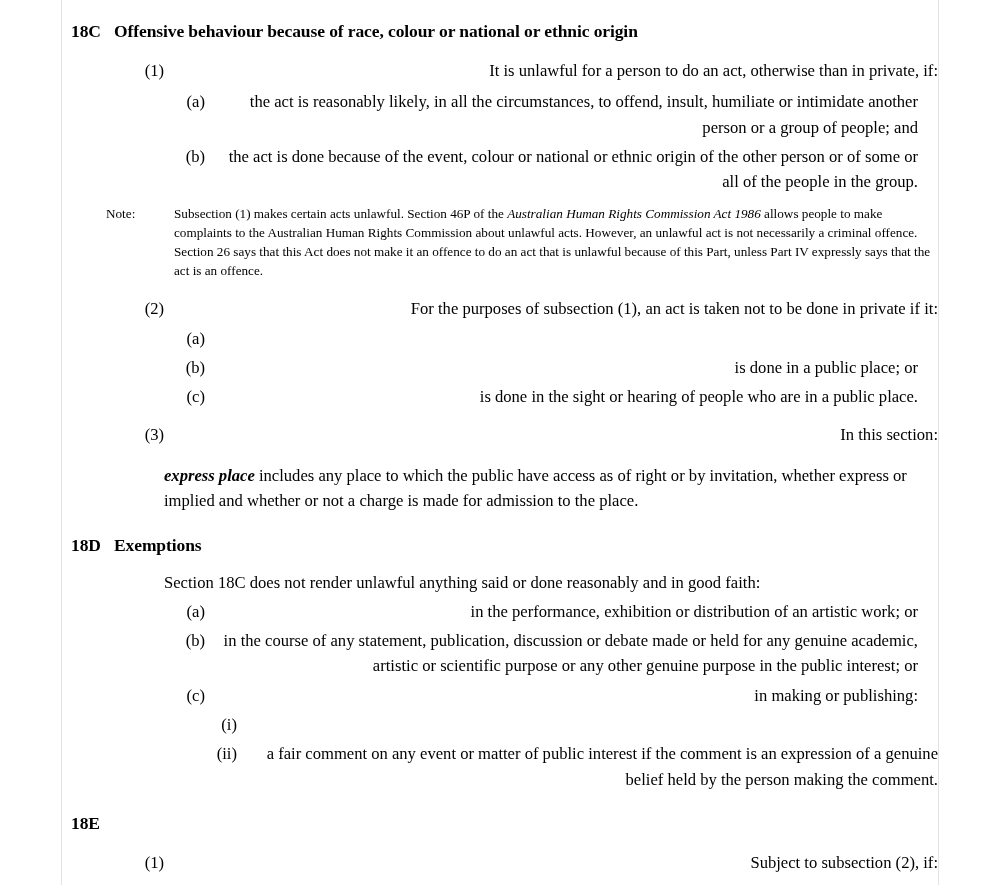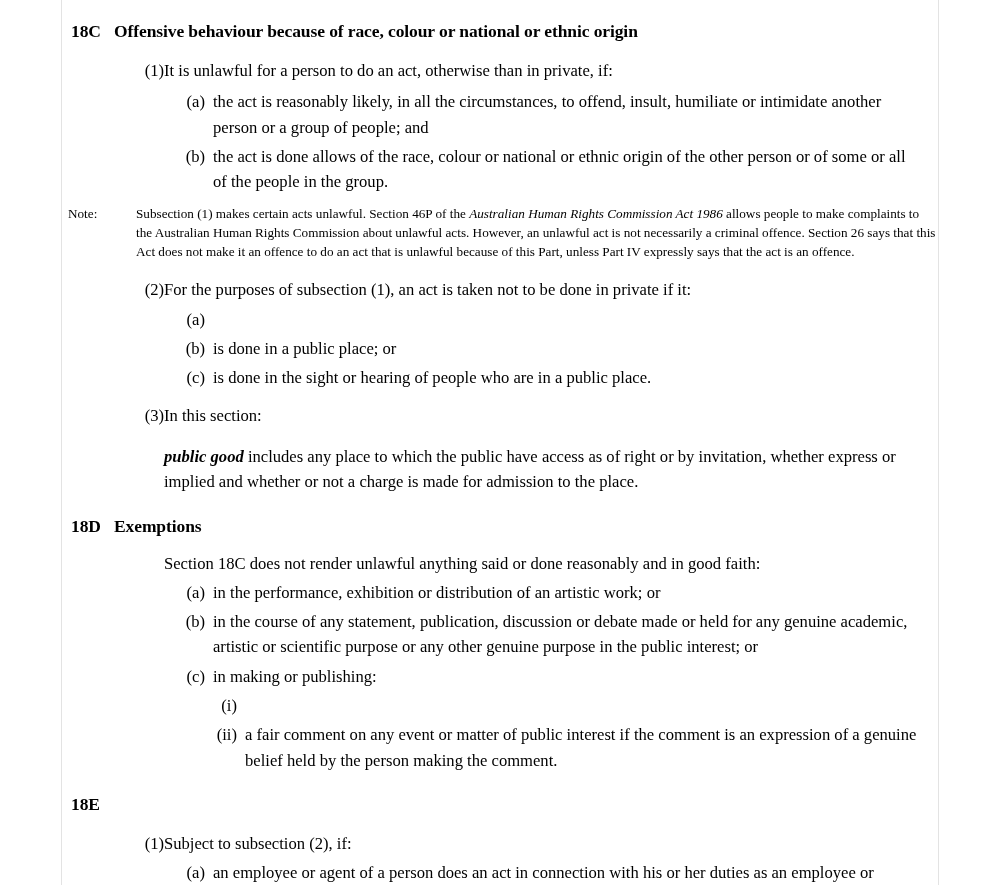--- a/index.html
+++ b/index.html
@@ -77,21 +77,21 @@
   .lvl1 .marker + .body { padding-left: 0; }
   .lvl1 > .body { text-indent: 0; }
   .lvl1 { }
   .lvl1 > .marker { padding-right: 0; }
   .lvl1 > .body { margin-left: 0; }
   .lvl1 > .body::before { content: ""; }
   .lvl1 > .marker { }
   .lvl1 > .body { padding-left: 0px; }
 
   
-  .row .body { padding-left: 8px; }
+  .row .body { padding-left: 8px; text-align: right; }
 
   
   .lvl2 > .marker { width: 28px; margin-left: 177px; }
   .lvl2 > .body   { margin-right: 82px; }
 
   
   .lvl3 > .marker { width: 34px; margin-left: 203px; }
   .lvl3 > .body   { margin-right: 62px; }
 
   
@@ -102,21 +102,21 @@
     margin-right: 62px;
   }
   .para.defn { }
 
   
   .note {
     display: flex;
     align-items: flex-start;
     font-size: 13.2px;
     line-height: 19px;
-    margin-left: 68px;
+    margin-left: 106px;
     margin-right: 64px;
   }
   .note .note-label {
     flex: 0 0 68px;
     width: 68px;
   }
   .note .note-body {
     flex: 1 1 auto;
   }
 
@@ -156,21 +156,21 @@
       <span class="body">It is unlawful for a person to do an act, otherwise than in private, if:</span>
     </div>
     <div class="sp-6"></div>
     <div class="row lvl2">
       <span class="marker">(a)</span>
       <span class="body">the act is reasonably likely, in all the circumstances, to offend, insult, humiliate or intimidate another person or a group of people; and</span>
     </div>
     <div class="sp-4"></div>
     <div class="row lvl2">
       <span class="marker">(b)</span>
-      <span class="body">the act is done allows of the race, colour or national or ethnic origin of the other person or of some or all of the people in the group.</span>
+      <span class="body">the act is done because of the event, colour or national or ethnic origin of the other person or of some or all of the people in the group.</span>
     </div>
 
     <div class="sp-10"></div>
 
     <div class="note">
       <span class="note-label">Note:</span>
       <span class="note-body"><span>Subsection (1) makes certain acts unlawful. Section 46P of the </span><i>Australian Human Rights Commission Act 1986</i><span> allows people to make complaints to the Australian Human Rights Commission about unlawful acts. However, an unlawful act is not necessarily a criminal offence. Section 26 says that this Act does not make it an offence to do an act that is unlawful because of this Part, unless Part IV expressly says that the act is an offence.</span></span>
     </div>
 
     <div class="sp-16"></div>
@@ -196,21 +196,21 @@
 
     <div class="sp-12"></div>
 
     <div class="row lvl1">
       <span class="marker">(3)</span>
       <span class="body">In this section:</span>
     </div>
 
     <div class="sp-16"></div>
 
-    <div class="para defn"><span class="bold-ital">public good</span><span> includes any place to which the public have access as of right or by invitation, whether express or implied and whether or not a charge is made for admission to the place.</span></div>
+    <div class="para defn"><span class="bold-ital">express place</span><span> includes any place to which the public have access as of right or by invitation, whether express or implied and whether or not a charge is made for admission to the place.</span></div>
 
     <div class="sp-20"></div>
 
     <div class="section-heading">
       <span class="sec-num">18D</span>
       <span class="sec-title">Exemptions</span>
     </div>
 
     <div class="sp-14"></div>
 

